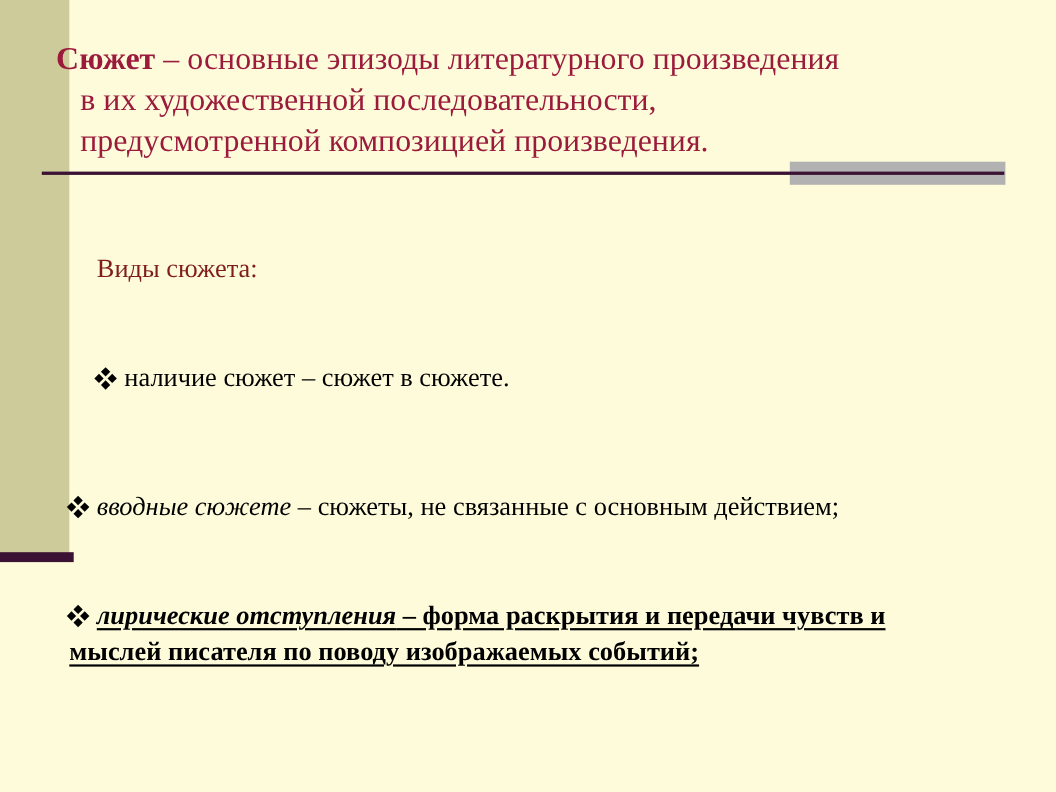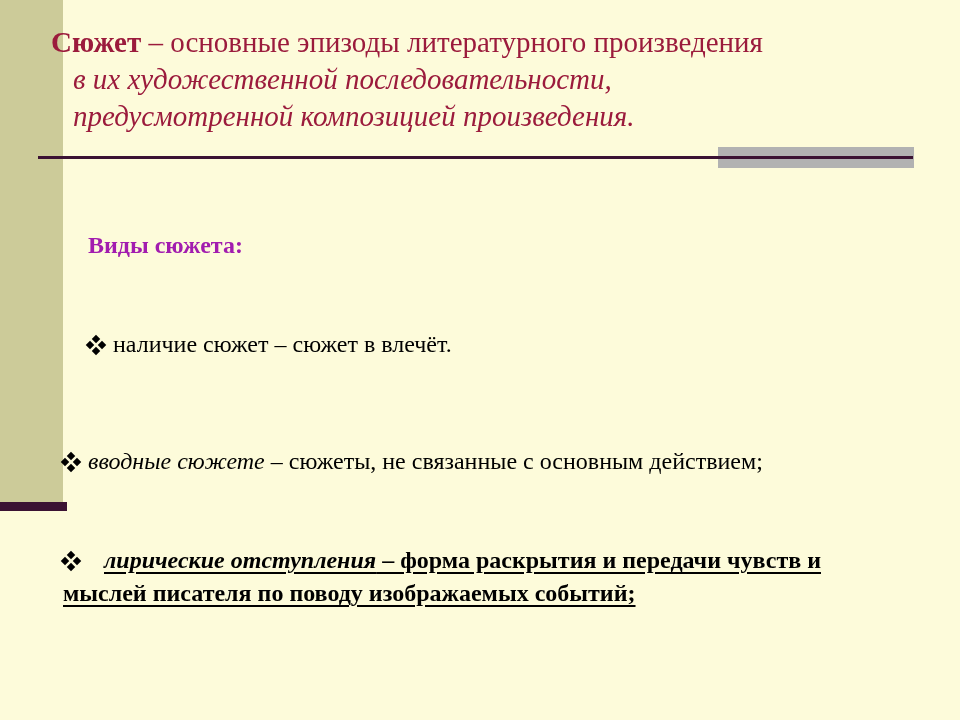--- a/index.html
+++ b/index.html
@@ -9,32 +9,32 @@
     font-family:"Liberation Serif", serif;
     position:relative;
     overflow:hidden;
     color:#000;
   }
   .left-strip { position:absolute; left:0; top:0; width:63px; height:503px; background:#CCCB99; }
   .strip-bar  { position:absolute; left:0; top:502px; width:67px; height:9px; background:#3B1233; }
   .gray-bar   { position:absolute; left:718px; top:147px; width:196px; height:21px; background:#B2B2B2; }
   .divider    { position:absolute; left:38px; top:156px; width:875px; height:3px; background:#3B1233; }
 
-  .title { position:absolute; left:51px; top:24px; width:885px; font-size:29px; line-height:37px; color:#9B1B3C; }
+  .title { position:absolute; left:51px; top:36px; width:885px; font-size:29px; line-height:37px; color:#9B1B3C; }
   .title .b  { font-weight:bold; }
-  .title .t2 { padding-left:22px;font-style:italic; }
+  .title .t2 { padding-left:22px; }
 
   .content { position:absolute; font-size:24px; line-height:33px; white-space:pre-wrap; }
   .sec1 { left:88px; top:163px; width:822px; }
   .sec2 { left:63px; top:379px; width:858px; }
-  .heading { font-weight:bold; color:#a21caf; }
+  .heading { font-weight:normal; color:#7f1d1d; }
   .term { font-style:italic; }
   .term.plain { font-style:normal; }
   .row { display:flex; justify-content:space-between; }
-  .u { font-weight:bold; text-decoration:underline; text-decoration-thickness:2px; text-underline-offset:4px;margin-left:16px; }
+  .u { font-weight:bold; text-decoration:underline; text-decoration-thickness:2px; text-underline-offset:4px; }
 
   .qbullet { display:inline-block; width:17px; height:16px; position:relative; margin-right:8px; vertical-align:-1px; }
   .qbullet i { position:absolute; width:6px; height:6px; background:#000; transform:rotate(45deg); }
   .qbullet i:nth-child(1){ top:-1px; left:5px; }
   .qbullet i:nth-child(2){ top:5px;  left:-1px; }
   .qbullet i:nth-child(3){ top:5px;  left:11px; }
   .qbullet i:nth-child(4){ top:11px; left:5px; }
 </style>
 </head>
 <body>
@@ -46,21 +46,21 @@
   <div class="divider"></div>
 
   <div class="title">
     <div><span class="b">Сюжет</span><span> – основные эпизоды литературного произведения</span></div>
     <div class="t2">в их художественной последовательности,</div>
     <div class="t2">предусмотренной композицией произведения.</div>
   </div>
 
   <div class="content sec1">
     <div class="heading">Виды сюжета:</div>
-    <div><span class="qbullet"><i></i><i></i><i></i><i></i></span><span class="term plain">наличие сюжет</span><span> – сюжет в влечёт.</span></div>
+    <div><span class="qbullet"><i></i><i></i><i></i><i></i></span><span class="term plain">наличие сюжет</span><span> – сюжет в сюжете.</span></div>
   </div>
 
   <div class="content sec2">
     <div><span class="qbullet"><i></i><i></i><i></i><i></i></span><span class="term">вводные сюжете</span><span> – сюжеты, не связанные с основным действием;</span></div>
     <div><span class="qbullet"><i></i><i></i><i></i><i></i></span><span class="u"><span class="term">лирические отступления</span><span> – форма раскрытия и передачи чувств и
 мыслей писателя по поводу изображаемых событий;</span></span></div>
     
     
   </div>
 </div>

